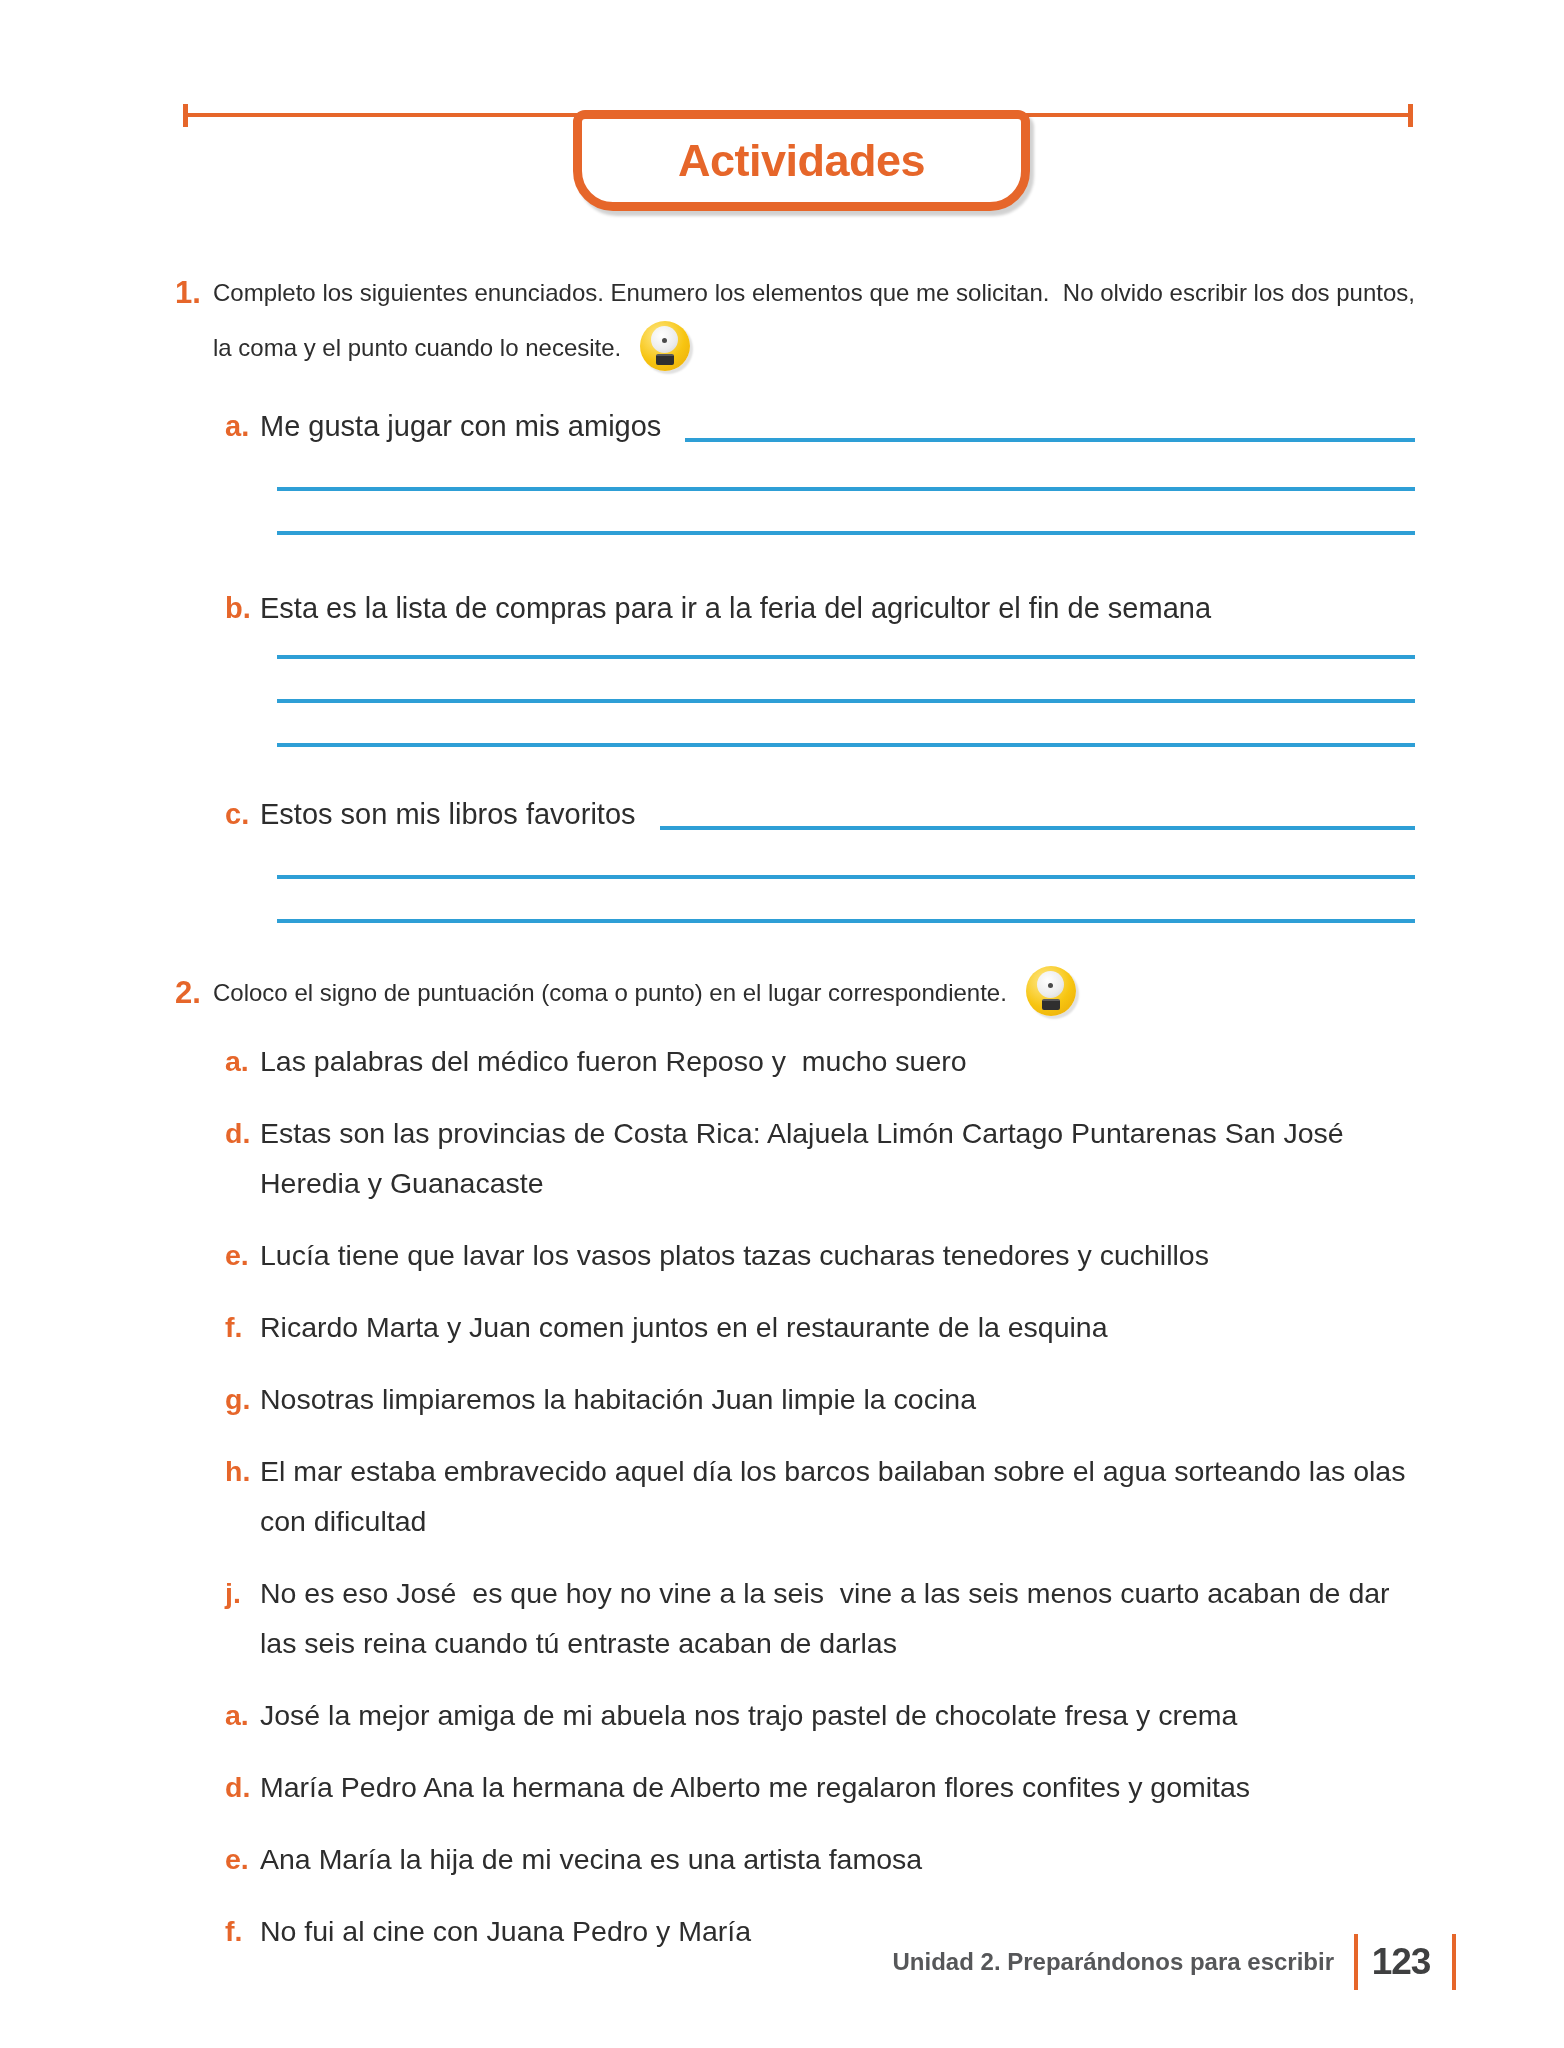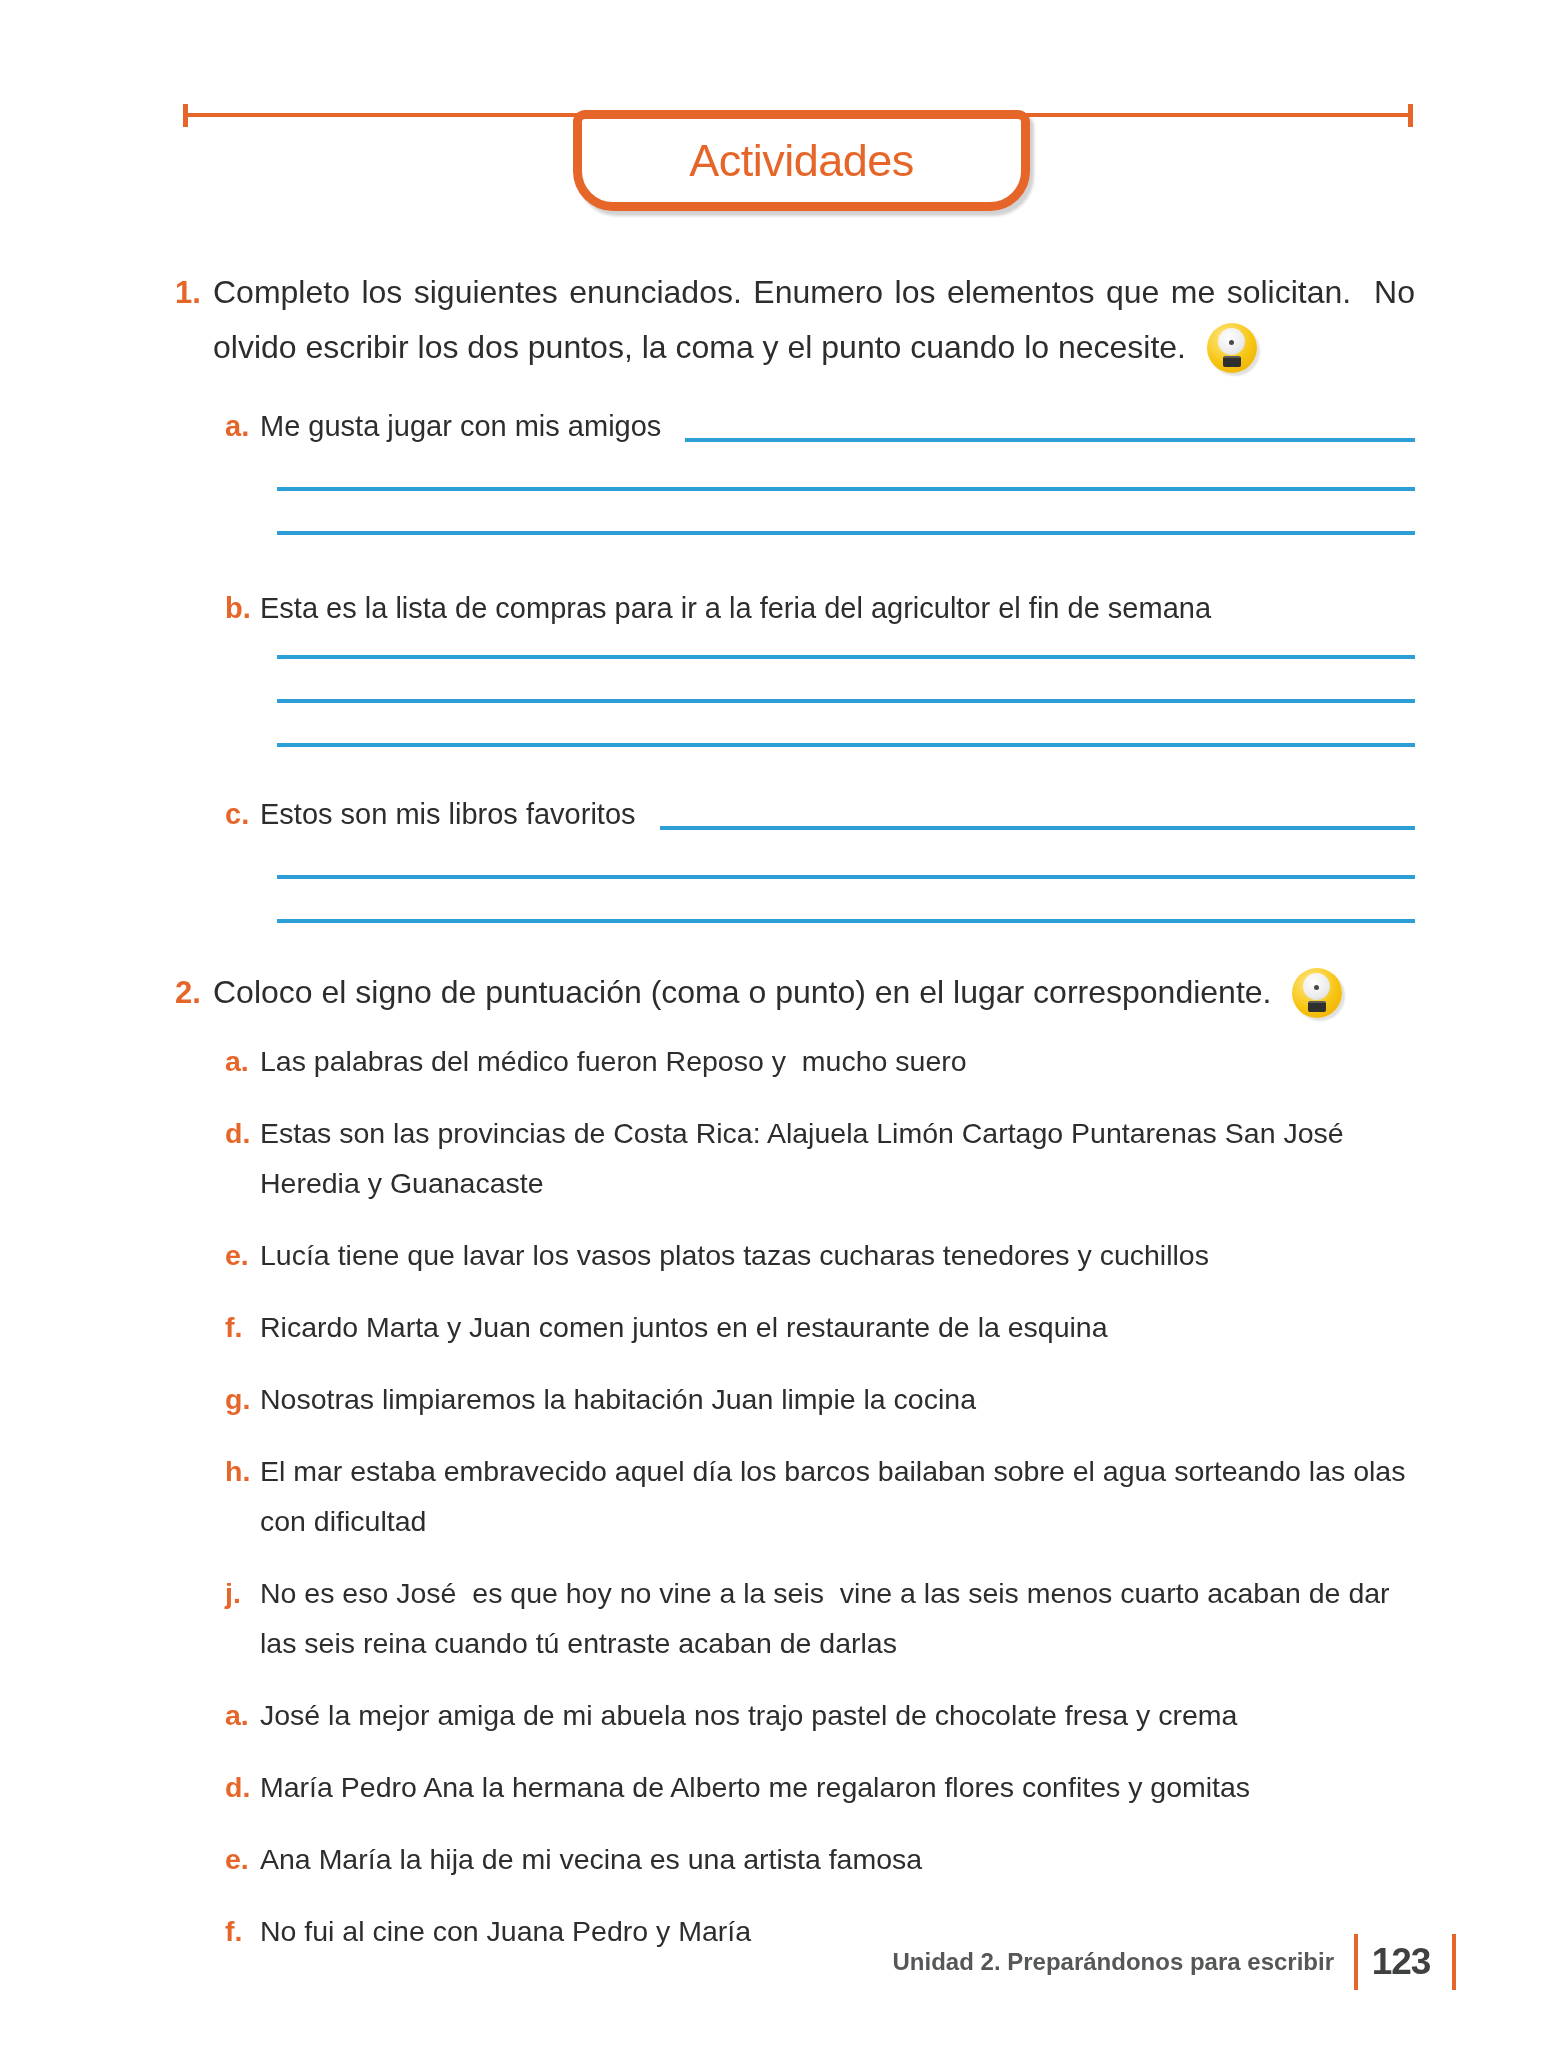--- a/index.html
+++ b/index.html
@@ -29,34 +29,34 @@
   .top-rule::after{right:0;}
   .title-box{
     position:absolute;left:573px;top:110px;width:439px;height:83px;
     background:#ffffff;border:9px solid var(--orange);
     border-radius:12px 12px 40px 40px;
     box-shadow:4px 5px 3px rgba(0,0,0,0.18);
     display:flex;align-items:center;justify-content:center;
     z-index:2;
   }
   .title-box h1{
-    margin:12px;font-size:45px;font-weight:normal;color:var(--orange);letter-spacing:-0.5px;
+    margin:12px;font-size:45px;font-weight:bold;color:var(--orange);letter-spacing:-0.5px;
   }
 
   
   .content{position:absolute;left:170px;top:265px;width:1245px;}
 
   .exercise + .exercise{margin-top:42px;}
   .ex-head{display:flex;}
   .ex-num{
     flex:none;width:43px;box-sizing:border-box;padding-left:5px;
     color:var(--orange);font-weight:bold;font-size:31px;line-height:55px;
   }
   .ex-instr{
-    flex:1;margin:0;font-size:32px;line-height:55px;text-align:justify;
+    flex:1;margin:0;font-size:24px;line-height:55px;text-align:justify;
     white-space:pre-wrap;color:var(--ink);
   }
 
   
   .bulb{
     display:inline-block;width:50px;height:50px;border-radius:50%;
     background:radial-gradient(circle at 38% 30%, #ffe98c 0%, #f7c511 55%, #e9a808 100%);
     position:relative;vertical-align:-15px;margin-left:12px;
     box-shadow:3px 3px 2px rgba(0,0,0,0.12);
   }

